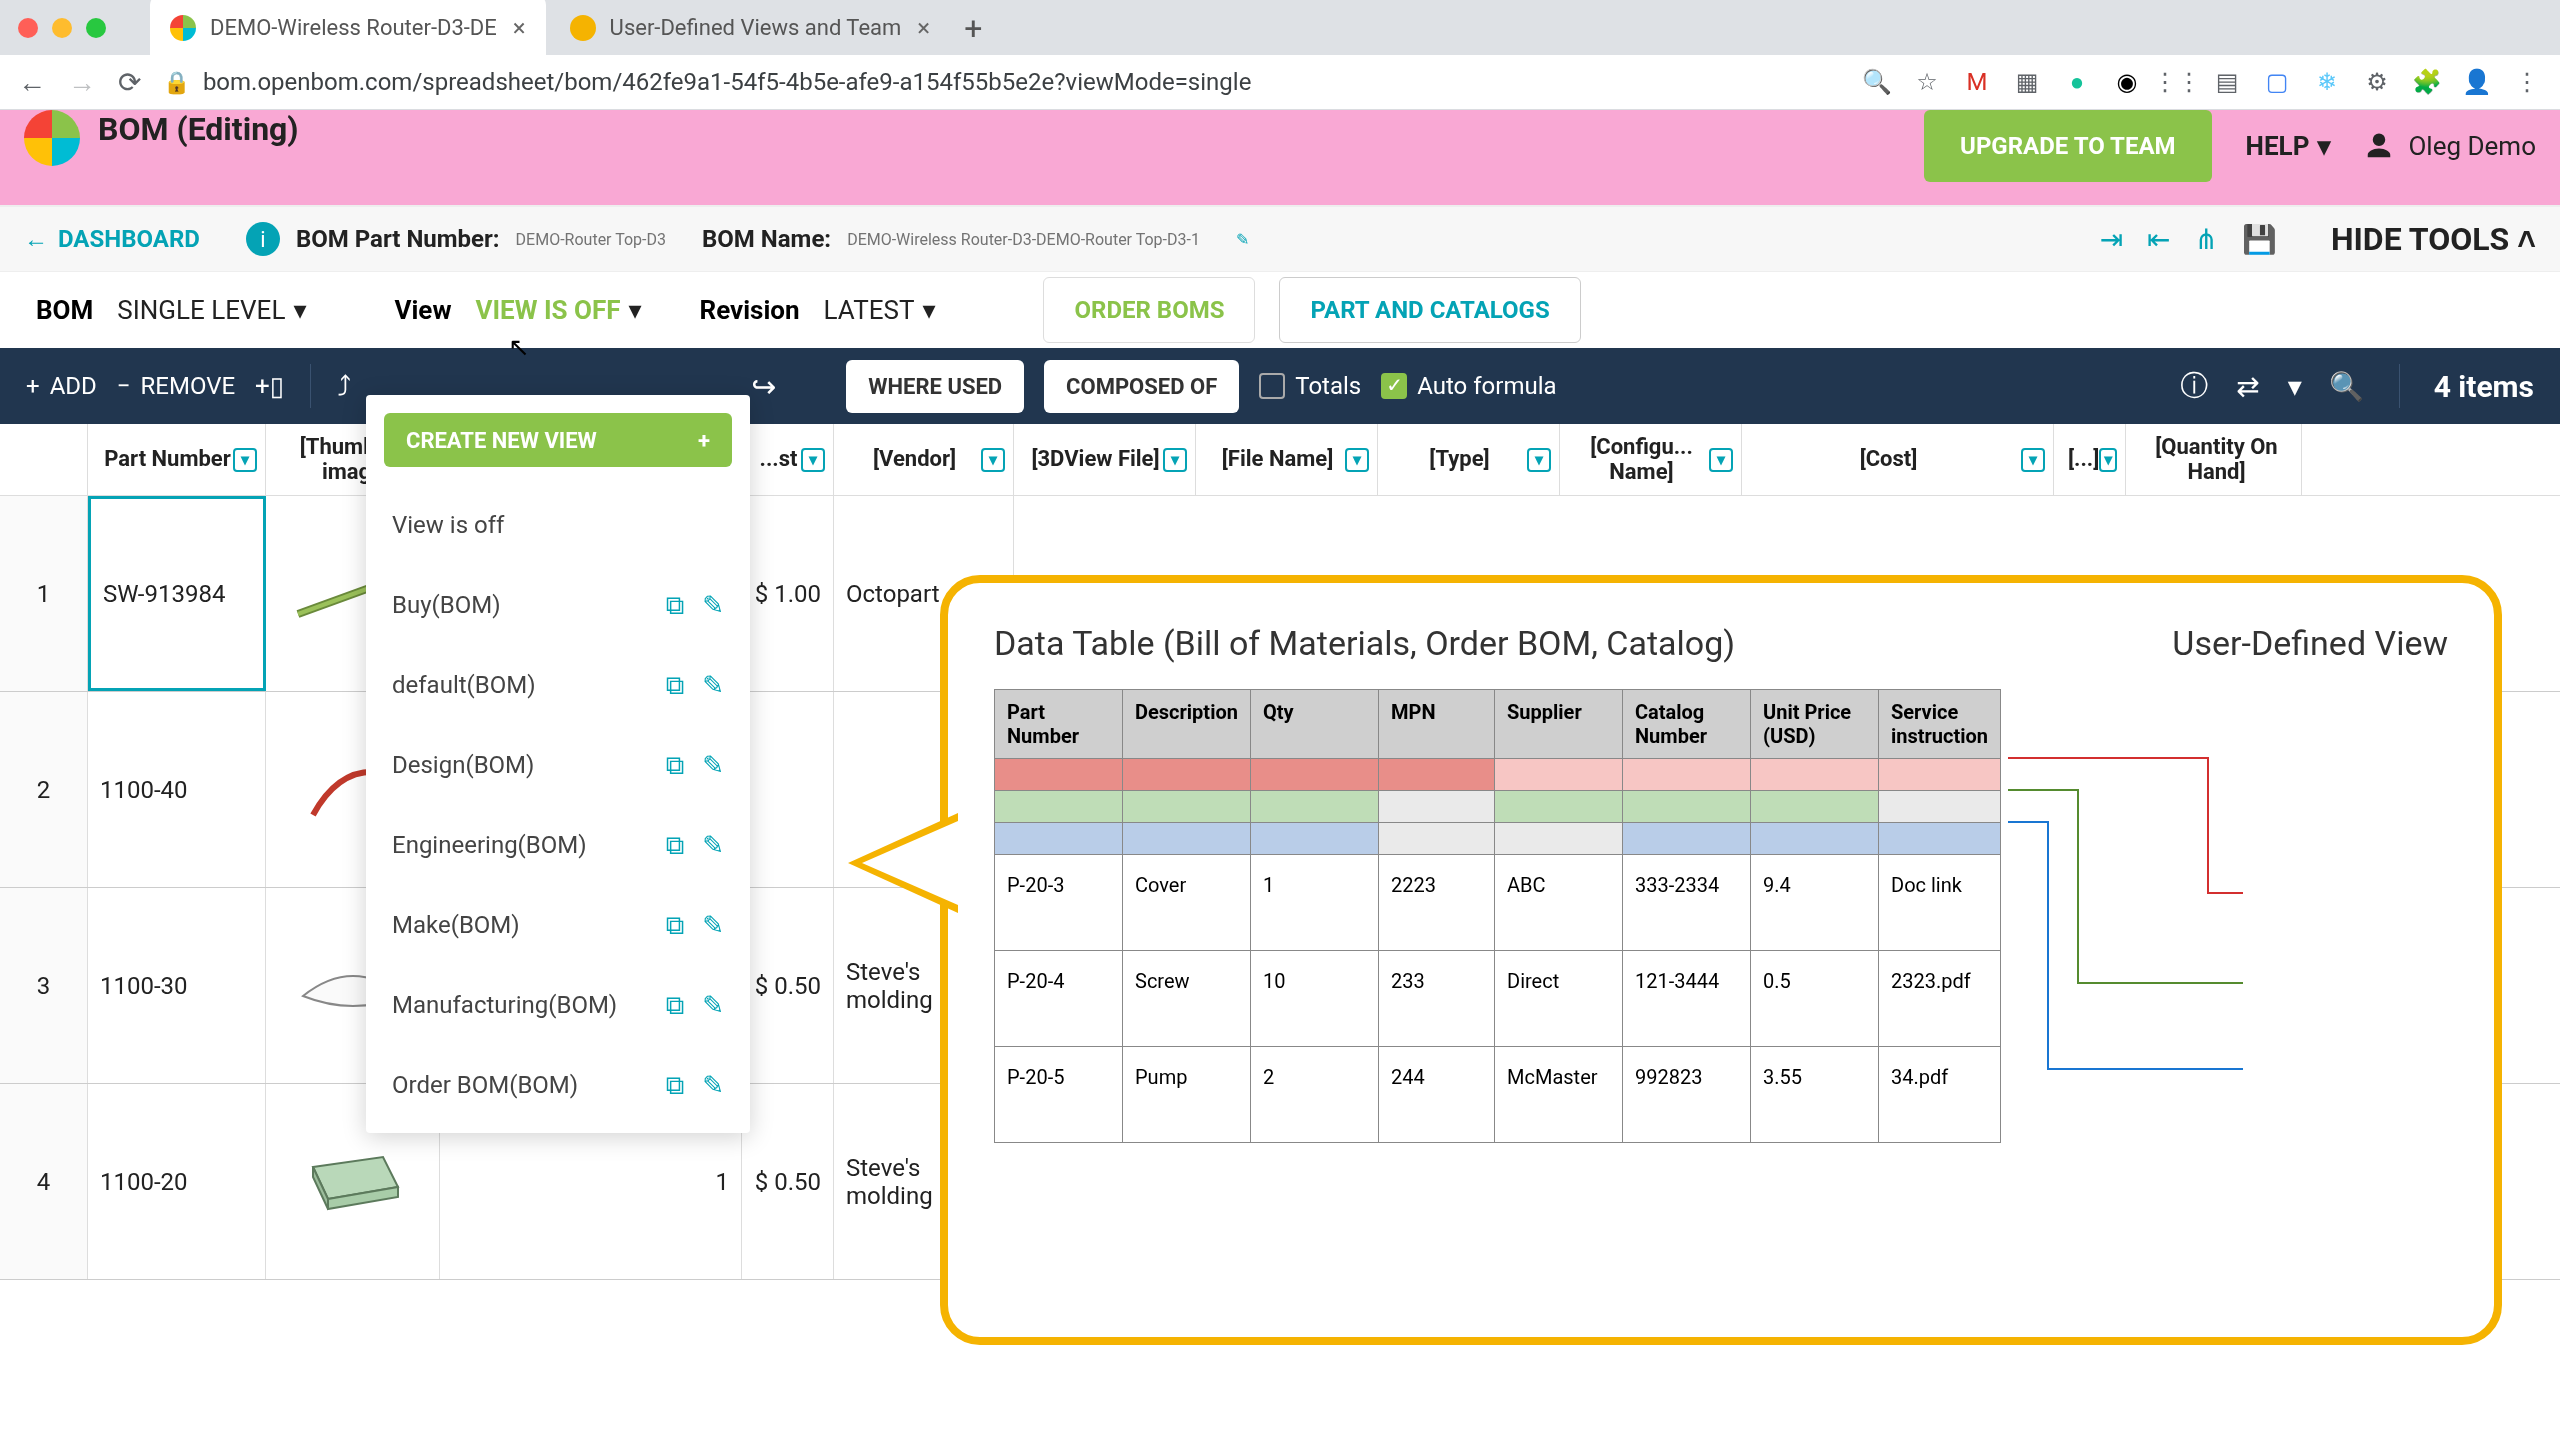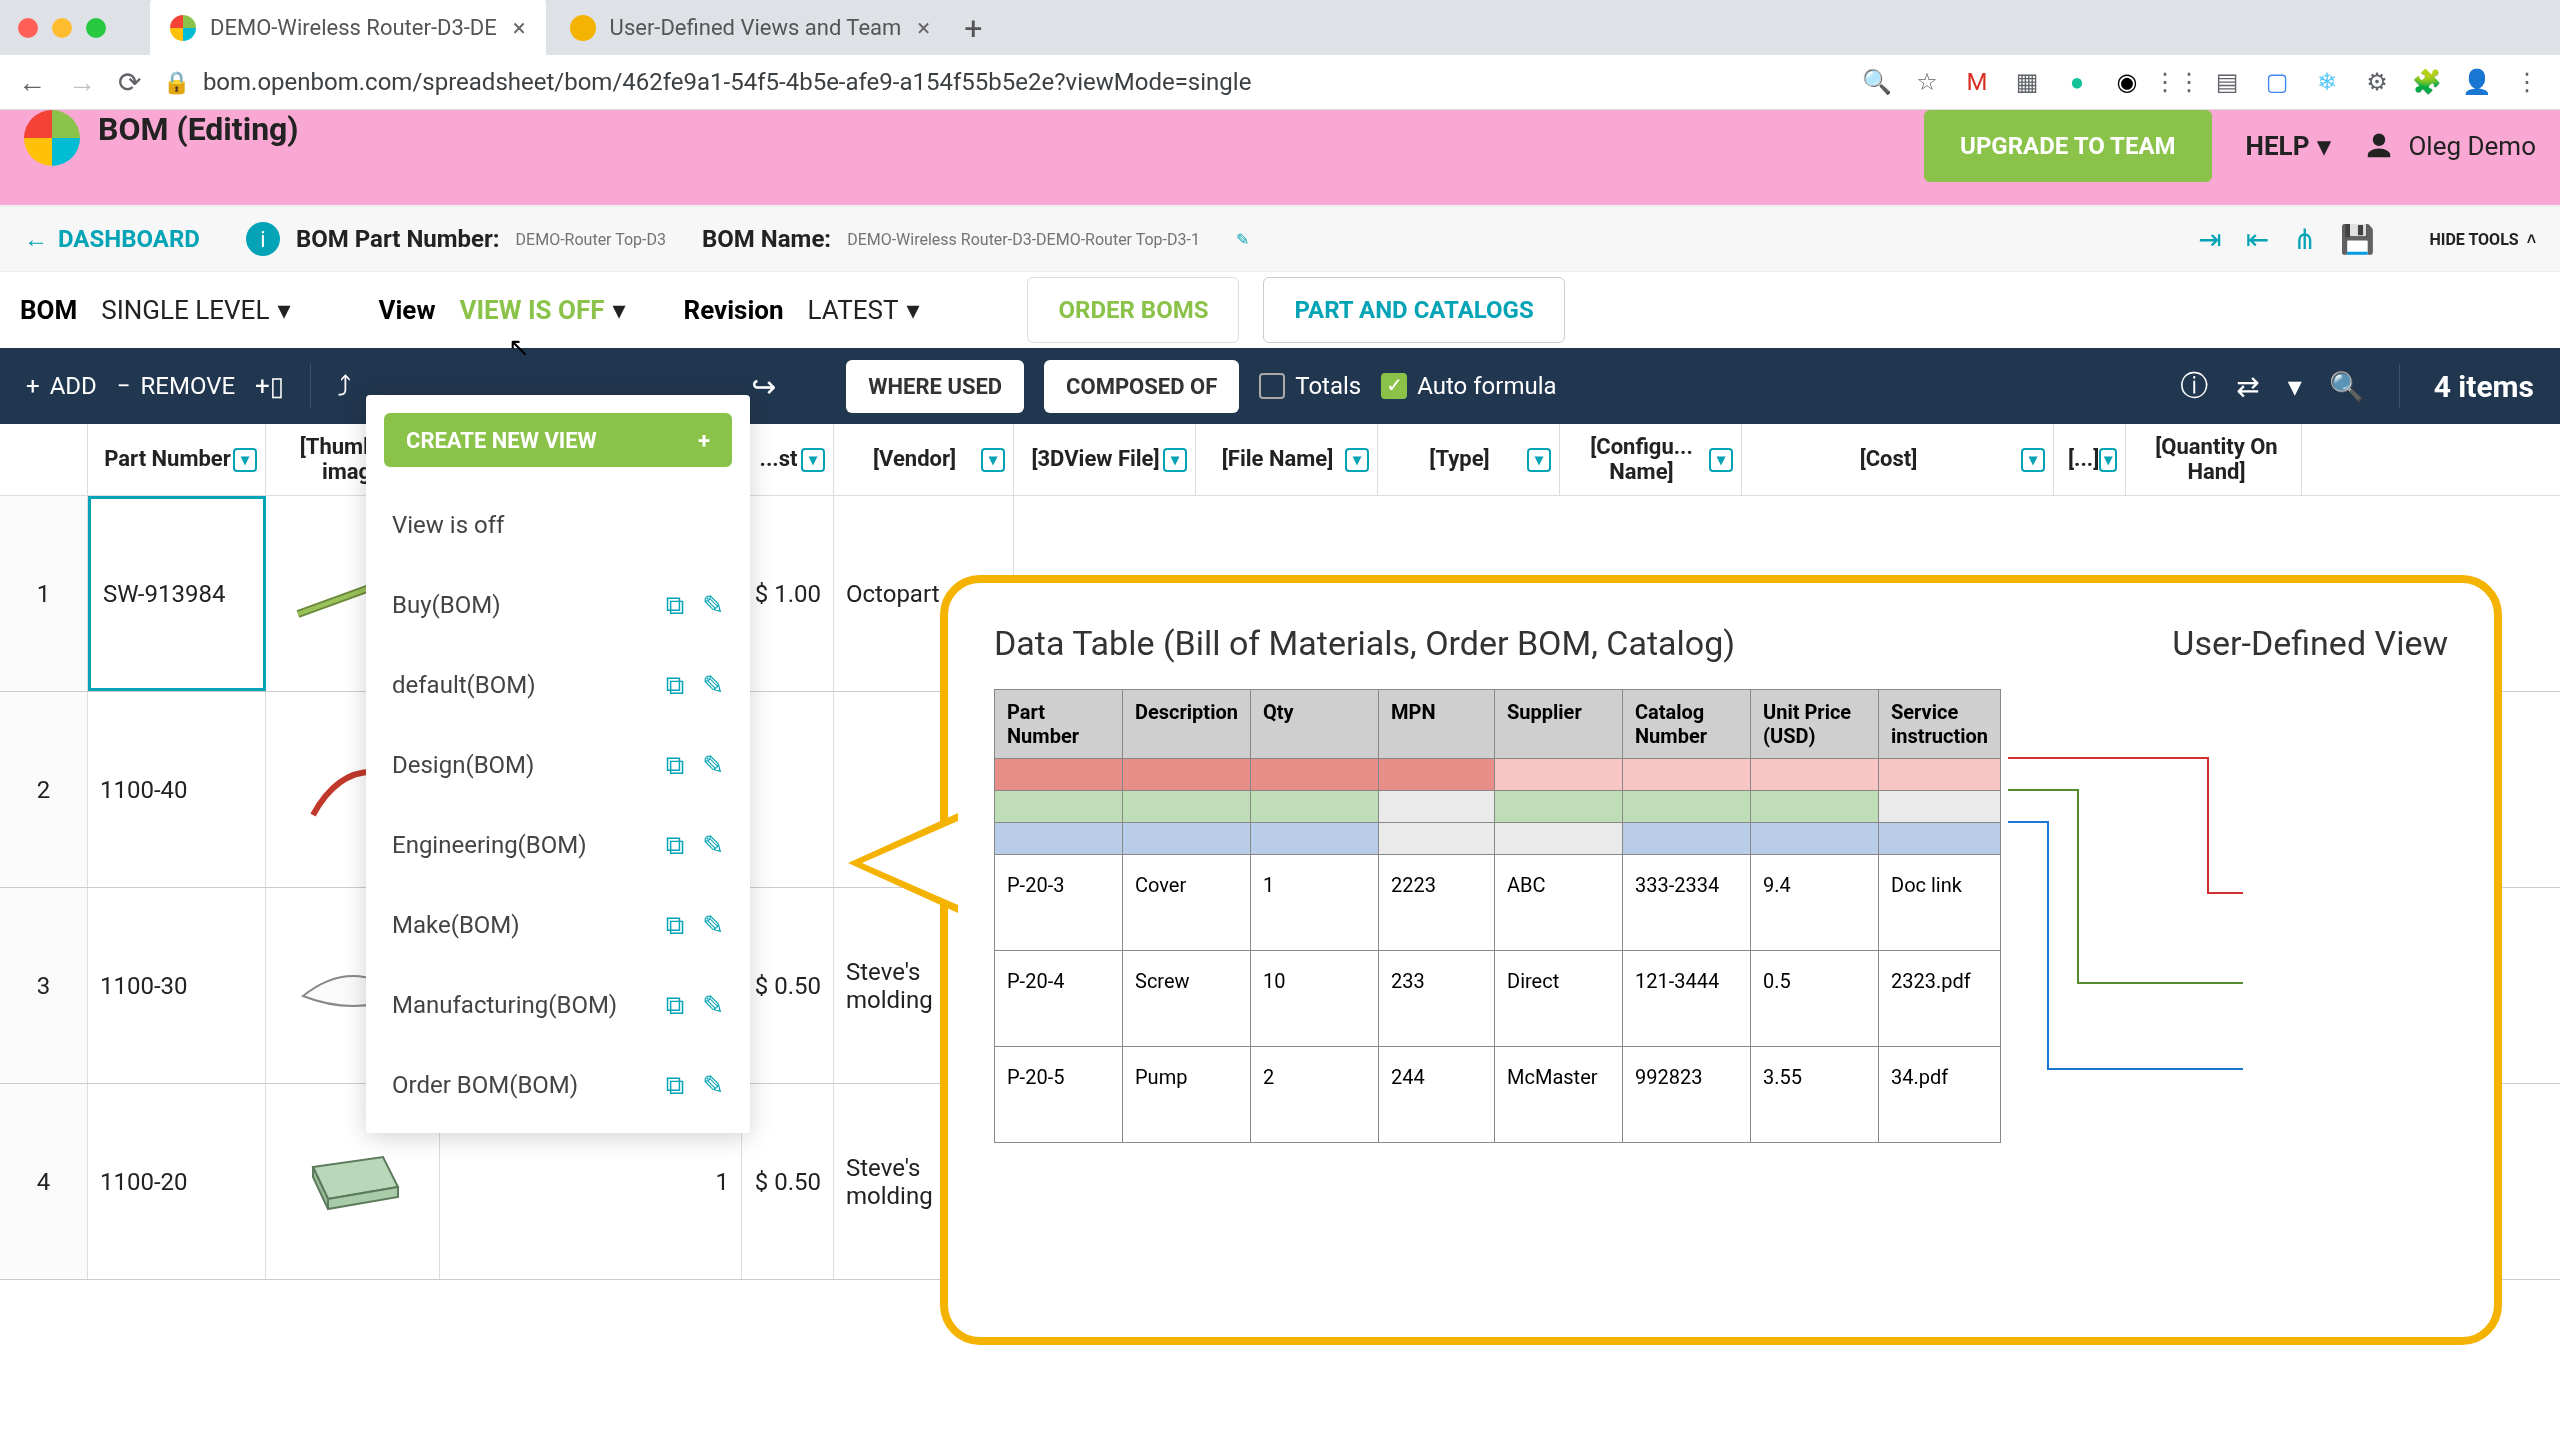--- a/index.html
+++ b/index.html
@@ -35,24 +35,24 @@
 
 
 .subheader { height: 66px; background: #f7f7f7; border-top: 1px solid #eee; border-bottom: 1px solid #eee; display: flex; align-items: center; padding: 0 24px; gap: 16px; }
 .dash { color: #04A3B5; font-weight: 700; font-size: 24px; display: flex; align-items: center; gap: 10px; }
 .info-circle { width: 34px; height: 34px; border-radius: 50%; background: #04A3B5; color: #fff; display: flex; align-items: center; justify-content: center; font-size: 22px; margin-left: 30px; }
 .meta-lbl { font-weight: 700; font-size: 24px; color: #222; }
 .meta-val { font-size: 16px; color: #737373; margin-right: 20px; }
 .edit-pencil { color: #04A3B5; }
 .sub-right { margin-left: auto; display: flex; align-items: center; gap: 24px; }
 .sub-ico { color: #04A3B5; font-size: 28px; }
-.hide-tools { font-weight: 700; font-size: 16px; color: #222; display: flex; align-items: center; gap: 8px; margin-left: 30px; }
-
-
-.secnav { height: 76px; display: flex; align-items: center; padding: 0 20px; gap: 24px; }
+.hide-tools { font-weight: 700; font-size: 32px; color: #222; display: flex; align-items: center; gap: 8px; margin-left: 30px; }
+
+
+.secnav { height: 76px; display: flex; align-items: center; padding: 0 36px; gap: 24px; }
 .bom-lbl { font-weight: 700; font-size: 26px; }
 .ddtext { font-size: 26px; color: #222; display: flex; align-items: center; gap: 8px; }
 .viewoff { color: #8BC34A; font-weight: 700; }
 .outline-btn { border: 1px solid #ccc; border-radius: 6px; padding: 18px 30px; font-size: 24px; font-weight: 700; }
 .outline-btn.green { color: #8BC34A; border-color: #ddd; } 
 .outline-btn.teal { color: #04A3B5; }
 
 
 .toolbar { height: 76px; background: #21364F; color: #fff; display: flex; align-items: center; padding: 0 26px; gap: 20px; }
 .tl-item { display: flex; align-items: center; gap: 10px; font-size: 24px; }

